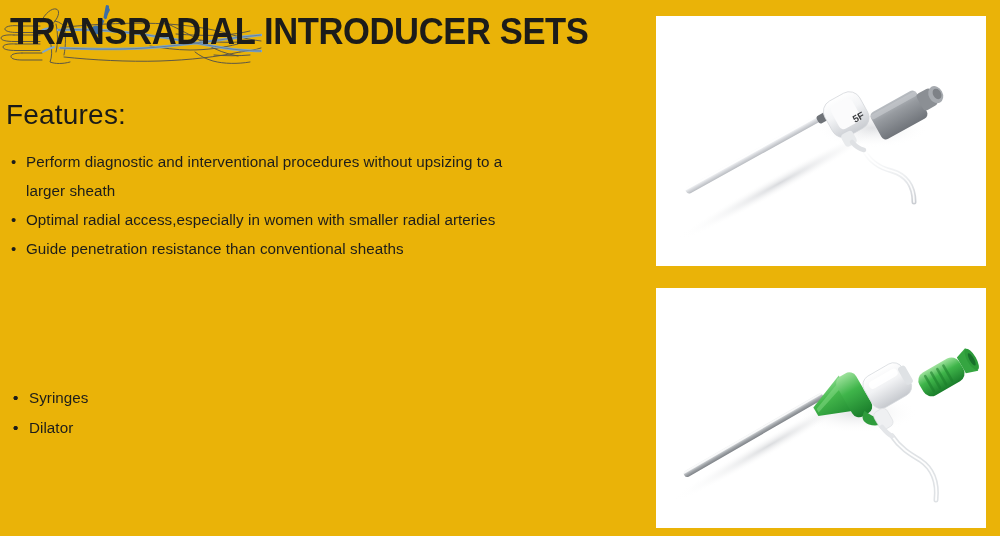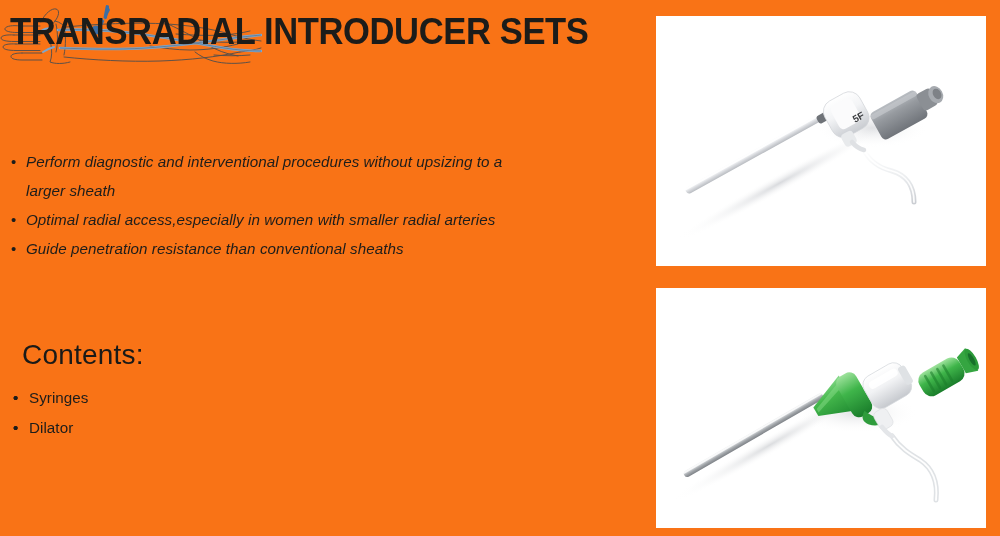--- a/index.html
+++ b/index.html
@@ -12,21 +12,21 @@
     height: 536px;
     position: relative;
     overflow: hidden;
     font-family: "Liberation Sans", sans-serif;
     color: #1a1a1a;
     -webkit-font-smoothing: antialiased;
   }
   .slide {
     position: absolute;
     inset: 0;
-    background: #f97316;
+    background: #eab308;
   }
 
   
   .title {
     position: absolute;
     left: 10px;
     top: 14px;
     font-family: "Liberation Sans", sans-serif;
     font-weight: 700;
     font-size: 36px;
@@ -76,21 +76,21 @@
     top: 147px;
     width: 520px;
   }
   #features-list li {
     font-size: 15.2px;
     line-height: 29px;
     padding-left: 15px;
     margin-bottom: 0px;
     letter-spacing: 0.05px;
   }
-  #features-list li .txt { display: block; font-style: italic; }
+  #features-list li .txt { display: block; }
 
   #contents-list {
     left: 13px;
     top: 383px;
     width: 300px;
   }
   #contents-list li {
     font-size: 15.2px;
     line-height: 30px;
     padding-left: 16px;
@@ -108,37 +108,37 @@
 
   .photo svg, #arm-figure svg { display: block; width: 100%; height: 100%; }
 </style>
 </head>
 <body>
 
 <div class="slide">
 
   <div class="title">TRANSRADIAL INTRODUCER SETS</div>
 
+  <div class="section-head features-head">Features:</div>
 
   <ul class="bullet-list" id="features-list">
     <li>
       <span class="dot">•</span>
       <span class="txt">Perform diagnostic and interventional procedures without upsizing to a larger sheath</span>
     </li>
     <li>
       <span class="dot">•</span>
       <span class="txt">Optimal radial access,especially in women with smaller radial arteries</span>
     </li>
     <li>
       <span class="dot">•</span>
       <span class="txt">Guide penetration resistance than conventional sheaths</span>
     </li>
   </ul>
 
-  <div class="section-head contents-head">Contents:</div>
 
   <ul class="bullet-list" id="contents-list">
     <li>
       <span class="dot">•</span>
     </li>
     <li>
       <span class="dot">•</span>
       <span class="txt">Syringes</span>
     </li>
     <li>

